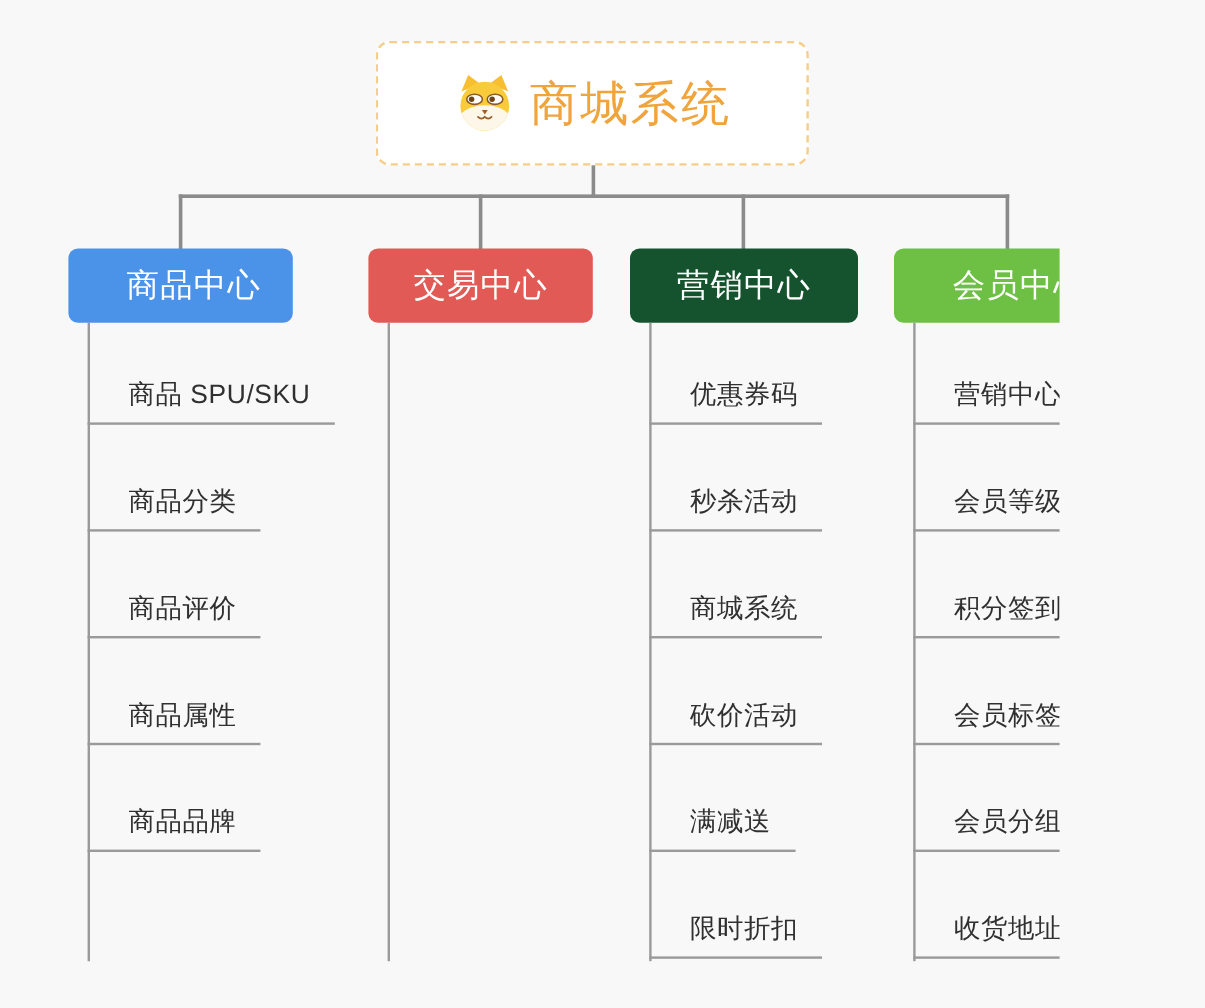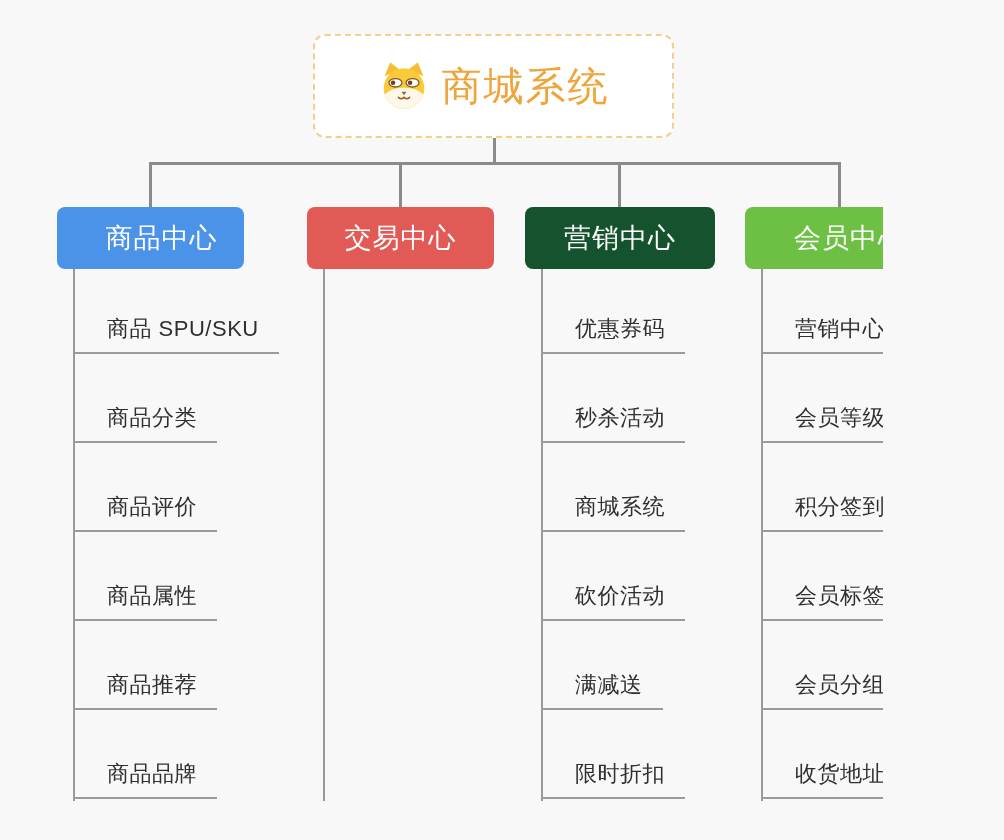--- a/index.html
+++ b/index.html
@@ -147,21 +147,20 @@
   <div class="trunk trunk-0"></div>
   <div class="trunk trunk-1"></div>
   <div class="trunk trunk-2"></div>
   <div class="trunk trunk-3"></div>
 
   <div class="branch-items branch-items-0">
     <div class="leaf">商品 SPU/SKU</div>
     <div class="leaf">商品分类</div>
     <div class="leaf">商品评价</div>
     <div class="leaf">商品属性</div>
-    <div class="leaf">商品推荐</div>
     <div class="leaf">商品品牌</div>
   </div>
 
 
   <div class="branch-items branch-items-2">
     <div class="leaf">优惠券码</div>
     <div class="leaf">秒杀活动</div>
     <div class="leaf">商城系统</div>
     <div class="leaf">砍价活动</div>
     <div class="leaf">满减送</div>

